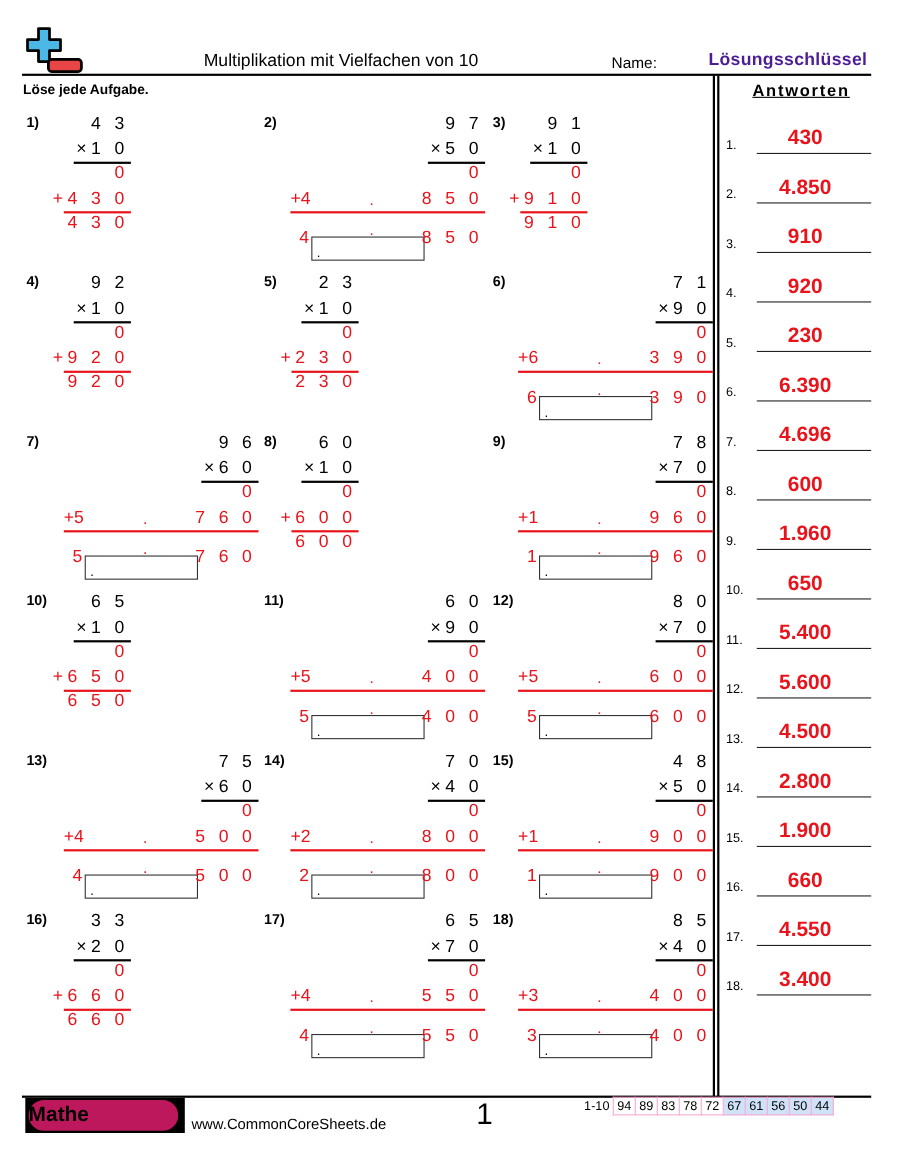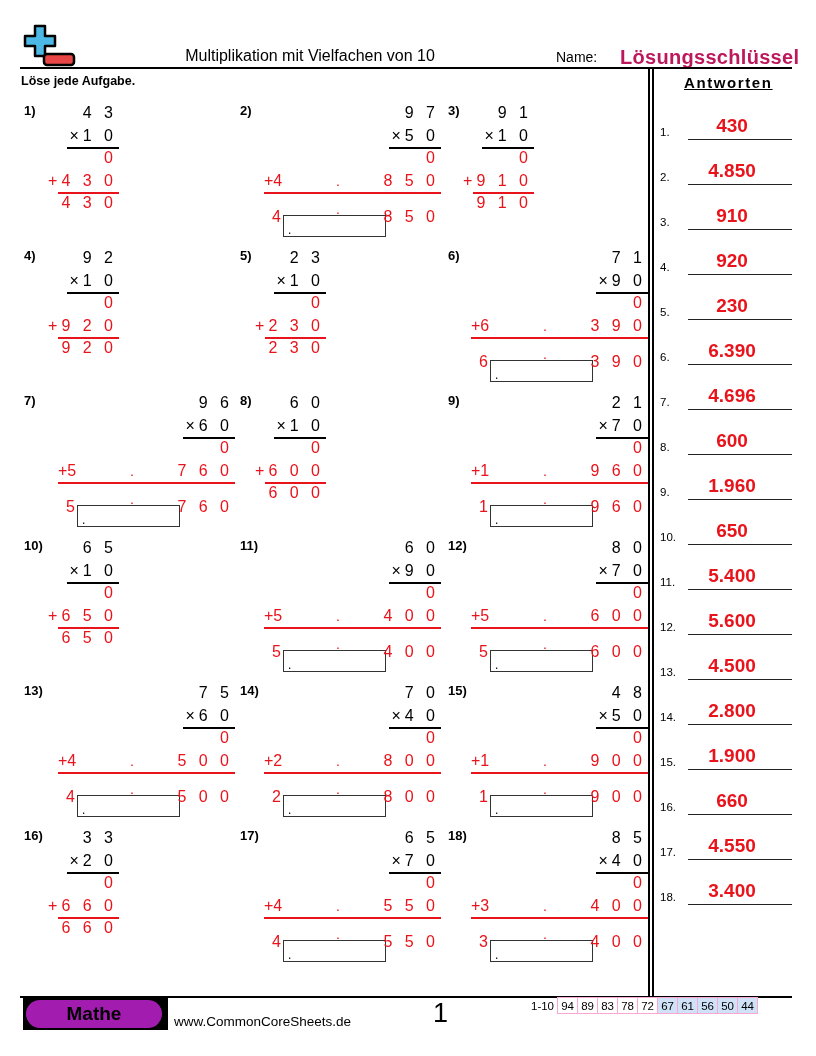--- a/index.html
+++ b/index.html
@@ -2,21 +2,21 @@
 <html><head>
 <meta charset="utf-8">
 <style>
   * { box-sizing: border-box; margin: 0; padding: 0; }
   html, body { width: 816px; height: 1056px; background: #ffffff; overflow: hidden; }
   body { position: relative; font-family: "Liberation Sans", "DejaVu Sans", sans-serif; color: #000; }
   .abs { position: absolute; }
   .logo { left: 22px; top: 24px; width: 56px; height: 44px; }
   .title { left: 0; top: 47px; width: 600px; text-align: center; font-size: 16px; padding-left: 20px; }
   .name-label { left: 556px; top: 49px; font-size: 14px; }
-  .name-value { left: 620px; top: 46px; font-size: 20px; font-weight: bold; color: #be185d; letter-spacing: 0.3px; }
+  .name-value { left: 644px; top: 46px; font-size: 16px; font-weight: bold; color: #4c1d95; letter-spacing: 0.3px; }
   .hr-top { left: 20px; top: 67px; width: 772px; height: 2px; background: #000; }
   .instructions { left: 21px; top: 74px; font-size: 12.5px; font-weight: bold; }
   .vdiv1 { left: 648px; top: 69px; width: 2px; height: 928px; background: #000; }
   .vdiv2 { left: 652px; top: 69px; width: 2px; height: 928px; background: #000; }
   .ans-title { left: 684px; top: 74px; font-size: 15px; font-weight: bold; letter-spacing: 1.6px; text-decoration: underline; }
 
   .pnum { font-size: 13px; font-weight: bold; }
   .num { font-size: 16px; letter-spacing: 4px; text-align: right; white-space: pre; line-height: 20px; }
   .red { color: #e8131b; }
   .rline { height: 1.5px; background: #e8131b; }
@@ -25,21 +25,21 @@
   .box .dot { position: absolute; left: 4px; top: 7px; font-size: 12px; }
   .dotmark { font-size: 14px; color: #e8131b; }
 
   .ans-row { position: absolute; left: 658px; width: 134px; height: 24px; }
   .ans-num { position: absolute; left: 2px; bottom: 2px; font-size: 11.5px; }
   .ans-line { position: absolute; left: 30px; right: 0; bottom: 0; height: 1.5px; background: #222; }
   .ans-val { position: absolute; left: 30px; right: 16px; bottom: 3px; text-align: center; font-size: 19px; font-weight: bold; color: #e8131b; }
 
   .hr-bot { left: 20px; top: 996px; width: 772px; height: 1.5px; background: #000; }
   .mathe-bg { left: 23px; top: 998px; width: 145px; height: 32px; background: #000; }
-  .mathe { left: 26px; top: 1000px; width: 136px; height: 28px; background: #a21caf; border-radius: 14px; text-align: center; font-size: 19px; font-weight: bold; line-height: 28px; }
+  .mathe { left: 26px; top: 1000px; width: 136px; height: 28px; background: #be185d; border-radius: 14px; font-size: 19px; font-weight: bold; line-height: 28px; }
   .site { left: 174px; top: 1014px; font-size: 13.5px; }
   .page { left: 433px; top: 998px; font-size: 27px; }
   .score { left: 528px; top: 997px; border-collapse: collapse; font-size: 11.5px; }
   .score td { border: 1px solid #f9a8d4; padding: 0 3px; height: 16px; text-align: center; min-width: 20px; }
   .score td.lab { border: none; text-align: center; padding-right: 3px; }
   .score td.blue { background: #cfe2f8; }
   .score td.empty { border: none; }
 </style>
 </head>
 <body>
@@ -137,21 +137,21 @@
     <div class="abs num red" style="left:143px;top:497px;width:90px">7 6 0</div>
     <div class="abs pnum" style="left:240px;top:393px">8)</div>
     <div class="abs num" style="left:234px;top:393px;width:90px">6 0</div>
     <div class="abs num" style="left:234px;top:416px;width:90px">×1 0</div>
     <div class="abs bline" style="left:274px;top:437px;width:52px"></div>
     <div class="abs num red" style="left:234px;top:438px;width:90px">0</div>
     <div class="abs num red" style="left:234px;top:461px;width:90px">+6 0 0</div>
     <div class="abs rline" style="left:265px;top:482px;width:61px"></div>
     <div class="abs num red" style="left:234px;top:483px;width:90px">6 0 0</div>
     <div class="abs pnum" style="left:448px;top:393px">9)</div>
-    <div class="abs num" style="left:556px;top:393px;width:90px">2 1</div>
+    <div class="abs num" style="left:556px;top:393px;width:90px">7 8</div>
     <div class="abs num" style="left:556px;top:416px;width:90px">×7 0</div>
     <div class="abs bline" style="left:596px;top:437px;width:52px"></div>
     <div class="abs num red" style="left:556px;top:438px;width:90px">0</div>
     <div class="abs num red" style="left:471px;top:461px;text-align:left;letter-spacing:0">+1</div>
     <div class="abs dotmark" style="left:543px;top:463px">.</div>
     <div class="abs num red" style="left:556px;top:461px;width:90px">9 6 0</div>
     <div class="abs rline" style="left:471px;top:482px;width:177px"></div>
     <div class="abs num red" style="left:479px;top:497px;text-align:left;letter-spacing:0">1</div>
     <div class="abs dotmark" style="left:543px;top:491px">.</div>
     <div class="abs box" style="left:490px;top:505px;width:103px">

